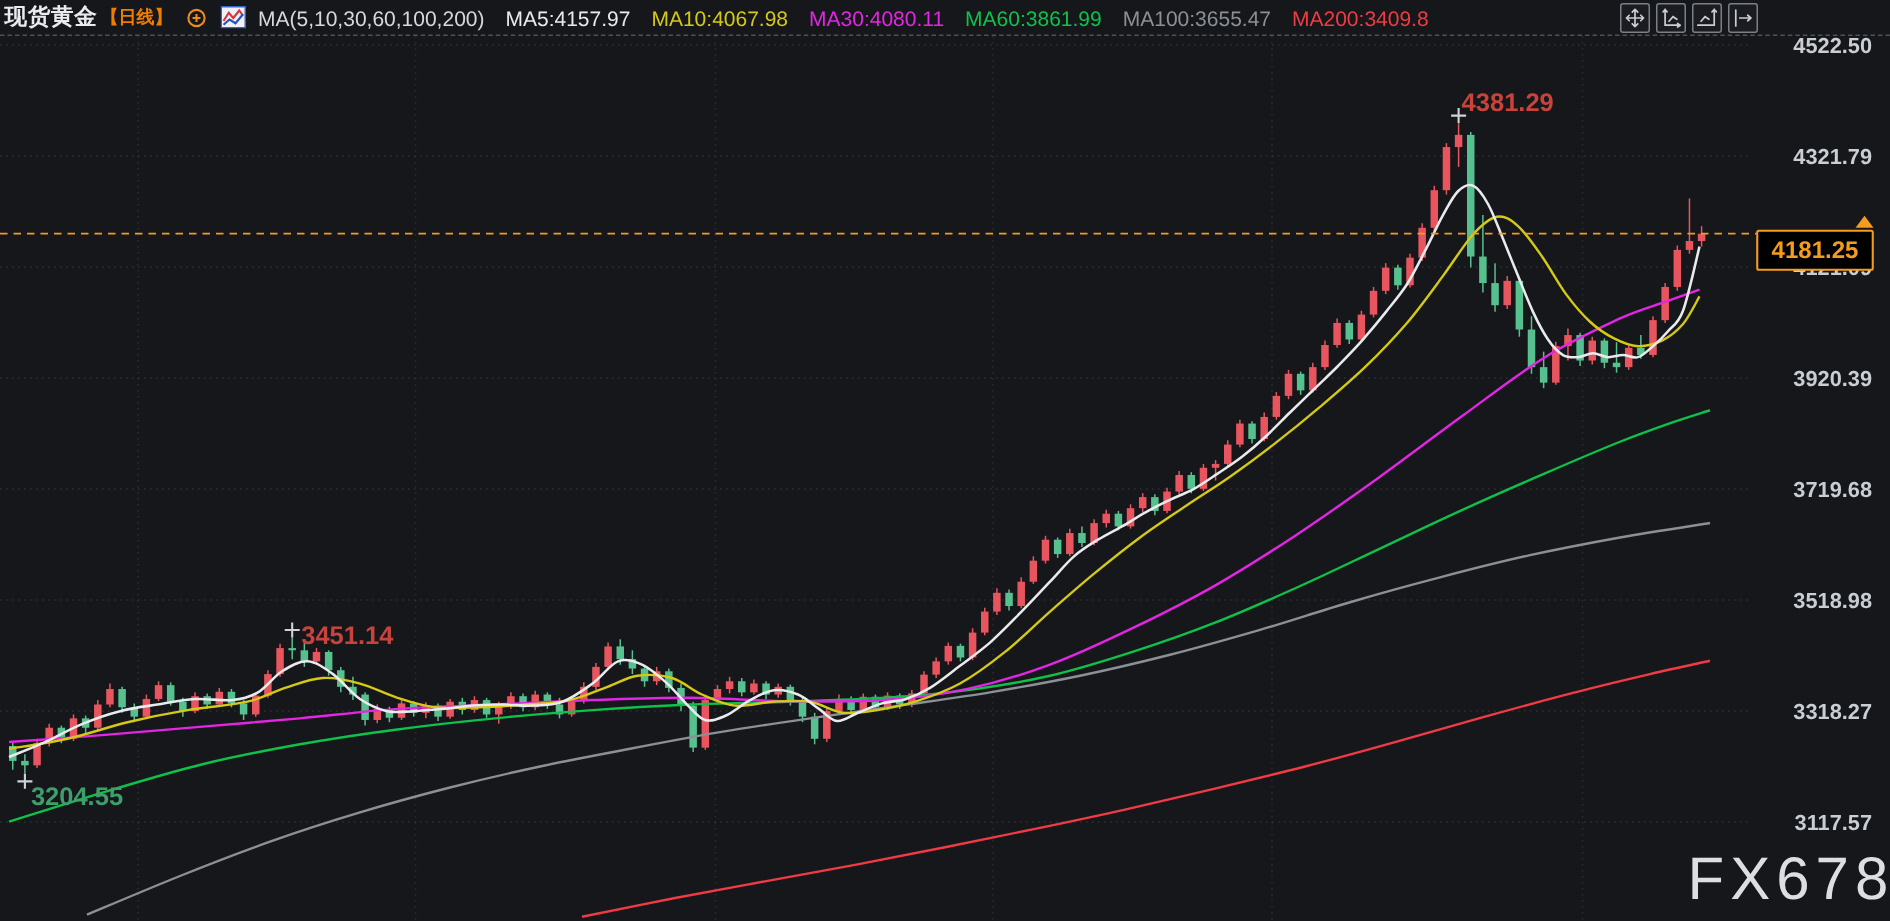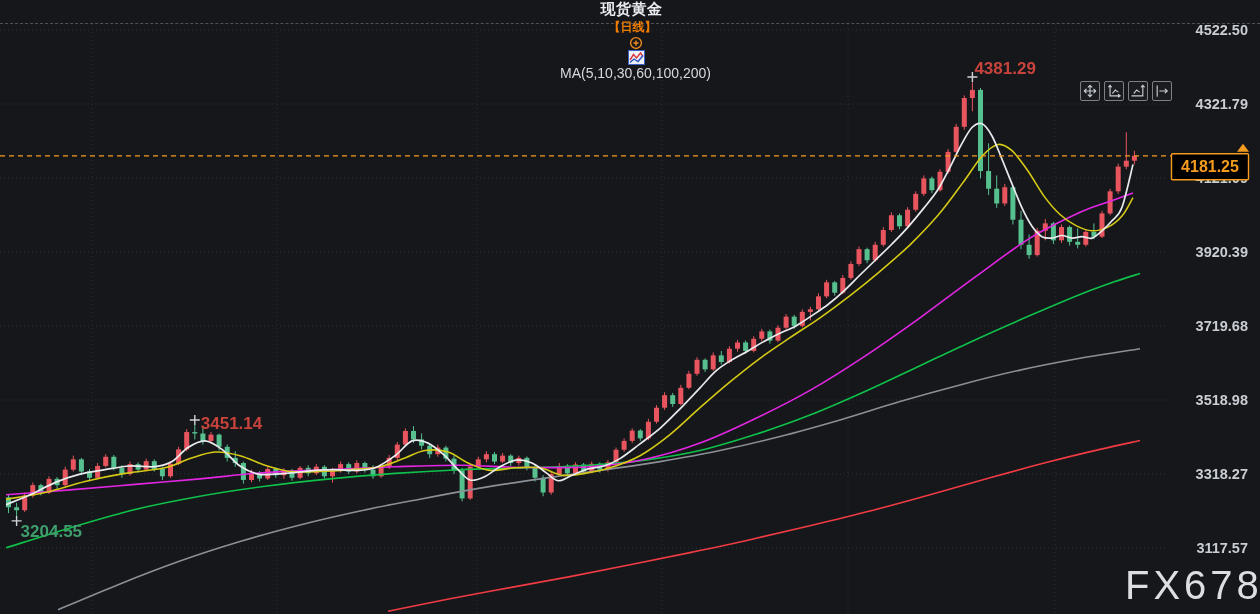--- a/index.html
+++ b/index.html
@@ -1,21 +1,21 @@
 <!DOCTYPE html>
 <html><head>
 <meta charset="utf-8">
 <style>
   html,body{margin:0;padding:0;background:#15171a;}
   #app{position:relative;width:1260px;height:614px;background:#15171a;overflow:hidden;
        font-family:"Liberation Sans", sans-serif;}
   #chart{position:absolute;left:0;top:0;width:1260px;height:614px;}
   .header{position:absolute;left:0;top:0;width:1260px;height:24px;z-index:2;
           display:flex;align-items:center;box-sizing:border-box;padding:0 0 0 3px;
-          background:#15171a;border-bottom:1px dashed #4d5158;flex-direction:column;}
+          background:#15171a;border-bottom:1px dashed #4d5158;}
   .sym{color:#e9ebee;font-size:15px;font-weight:bold;letter-spacing:.5px;}
   .period{color:#f07c00;font-size:12px;font-weight:bold;margin-left:2px;}
   .hicon{display:inline-flex;align-items:center;justify-content:center;margin-left:9px;cursor:pointer;}
   .magroup{color:#d6d8dc;font-size:14px;margin-left:8px;text-align:center;}
   #legend{display:inline-flex;gap:14px;margin-left:14px;font-size:14px;}
   #legend span{white-space:nowrap;}
   #toolbar{margin-left:auto;margin-right:88px;display:inline-flex;gap:4px;}
   .tbtn{width:18px;height:18px;border:1px solid #7a7f88;border-radius:2px;color:#c9cdd4;
         display:inline-flex;align-items:center;justify-content:center;cursor:pointer;background:#1a1c20;}
 </style>
@@ -33,20 +33,28 @@
       </svg>
     </span>
     <span class="hicon">
       <svg width="17" height="15" viewBox="0 0 17 15">
         <rect x="0.5" y="0.5" width="16" height="14" fill="#eef1f6" stroke="#3a62c4"></rect>
         <polyline points="2,10 5.5,4.5 8.5,8 12.5,3 15,6.5" fill="none" stroke="#d8363c" stroke-width="1.4"></polyline>
         <polyline points="2,12.5 6,9 10,11.5 15,5.5" fill="none" stroke="#2b4fbf" stroke-width="1.4"></polyline>
       </svg>
     </span>
     <span class="magroup">MA(5,10,30,60,100,200)</span>
+    <span id="legend">
+        <span style="color: rgb(232, 234, 237);">MA5:4157.97</span>
+        <span style="color: rgb(212, 201, 22);">MA10:4067.98</span>
+        <span style="color: rgb(227, 38, 227);">MA30:4080.11</span>
+        <span style="color: rgb(15, 193, 74);">MA60:3861.99</span>
+        <span style="color: rgb(139, 144, 151);">MA100:3655.47</span>
+        <span style="color: rgb(240, 59, 68);">MA200:3409.8</span>
+      </span>
     <span id="toolbar">
         <span class="tbtn">
           <svg width="14" height="14" viewBox="0 0 16 16" fill="none" stroke="currentColor" stroke-width="1.3" stroke-linecap="round">
             <path d="M8 1.5V14.5M1.5 8H14.5M8 1.5L5.9 3.6M8 1.5L10.1 3.6M8 14.5L5.9 12.4M8 14.5L10.1 12.4M1.5 8L3.6 5.9M1.5 8L3.6 10.1M14.5 8L12.4 5.9M14.5 8L12.4 10.1"></path>
           </svg>
         </span>
         <span class="tbtn">
           <svg width="14" height="14" viewBox="0 0 16 16" fill="none" stroke="currentColor" stroke-width="1.3" stroke-linecap="round">
             <path d="M3.5 1.5V13.5H15M3.5 1.5L2 3.3M3.5 1.5L5 3.3M15 13.5L13 12.1M15 13.5L13 14.9M6.5 10.5L9.5 7L12.5 9"></path>
           </svg>

